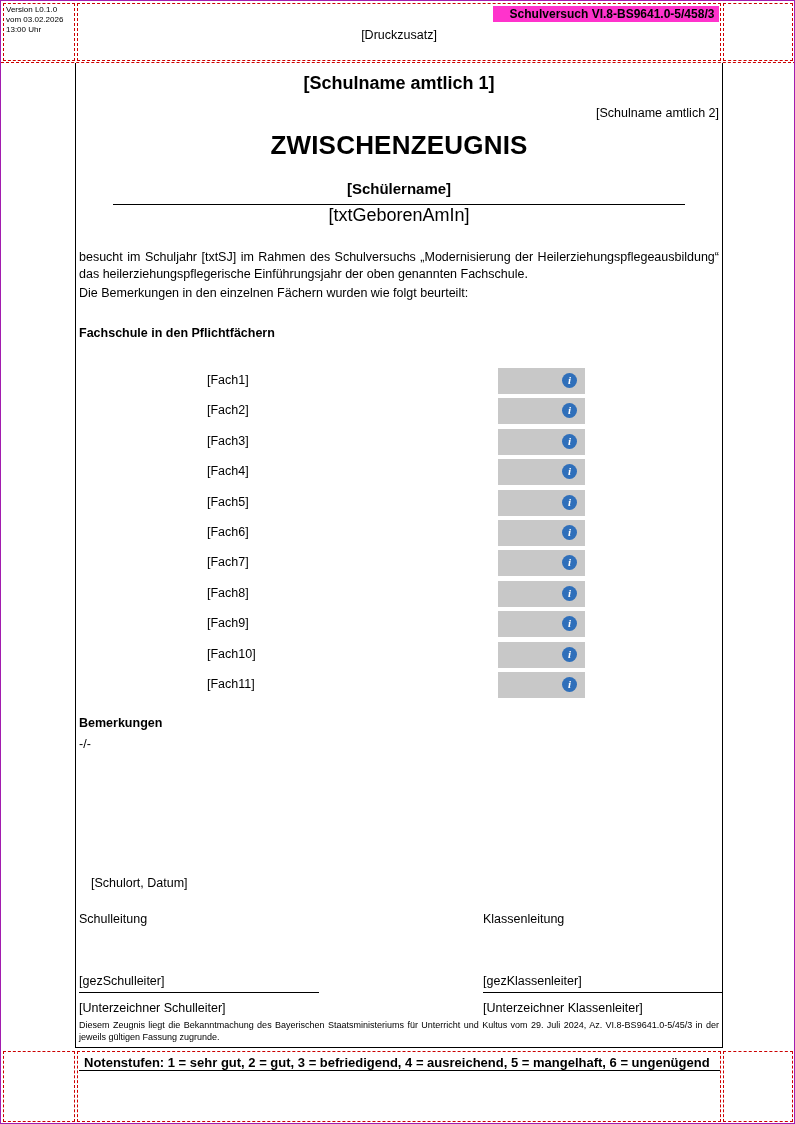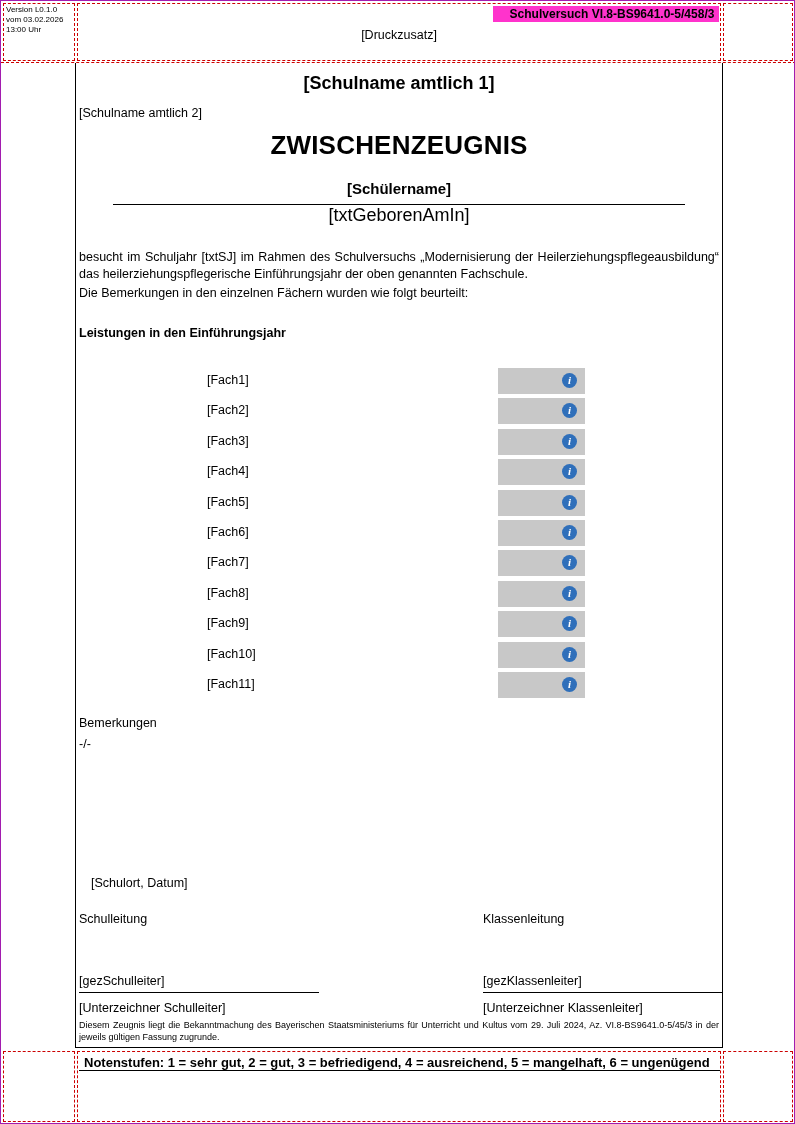--- a/index.html
+++ b/index.html
@@ -124,21 +124,21 @@
     top: 62px;
     width: 640px;
   }
   .school-1 {
     text-align: center;
     font-size: 18px;
     font-weight: bold;
     margin-top: 10px;
   }
   .school-2 {
-    text-align: left;
+    text-align: right;
     font-size: 12.5px;
     margin-top: 12px;
   }
   .doc-title {
     text-align: center;
     font-size: 26px;
     font-weight: bold;
     margin-top: 10px;
     letter-spacing: 0.2px;
   }
@@ -210,21 +210,21 @@
     font-size: 11px;
     font-weight: bold;
     font-style: italic;
     text-align: center;
     line-height: 15px;
     font-family: "Liberation Serif", serif;
   }
 
   .remarks-title {
     font-size: 12.5px;
-    font-weight: normal;
+    font-weight: bold;
     margin-top: 14px;
   }
   .remarks-body {
     font-size: 12.5px;
     margin-top: 7px;
   }
 
   
   .sig-area {
     position: absolute;
@@ -343,21 +343,21 @@
     <div class="school-1">[Schulname amtlich 1]</div>
     <div class="school-2">[Schulname amtlich 2]</div>
     <div class="doc-title">ZWISCHENZEUGNIS</div>
     <div class="student-name">[Schülername]</div>
     <div class="rule-under-name"></div>
     <div class="birth-line">[txtGeborenAmIn]</div>
 
     <div class="para">besucht im Schuljahr [txtSJ] im Rahmen des Schulversuchs „Modernisierung der Heilerziehungspflegeausbildung“ das heilerziehungspflegerische Einführungsjahr der oben genannten Fachschule.</div>
     <div class="para2">Die Bemerkungen in den einzelnen Fächern wurden wie folgt beurteilt:</div>
 
-    <div class="section-title">Leistungen in den Einführungsjahr</div>
+    <div class="section-title">Fachschule in den Pflichtfächern</div>
 
     <div class="subjects">
       <div class="subject-row">
         <div class="subject-label">[Fach1]</div>
         <div class="grade-box">
           <span class="info-icon">i</span>
         </div>
       </div>
       <div class="subject-row">
         <div class="subject-label">[Fach2]</div>

